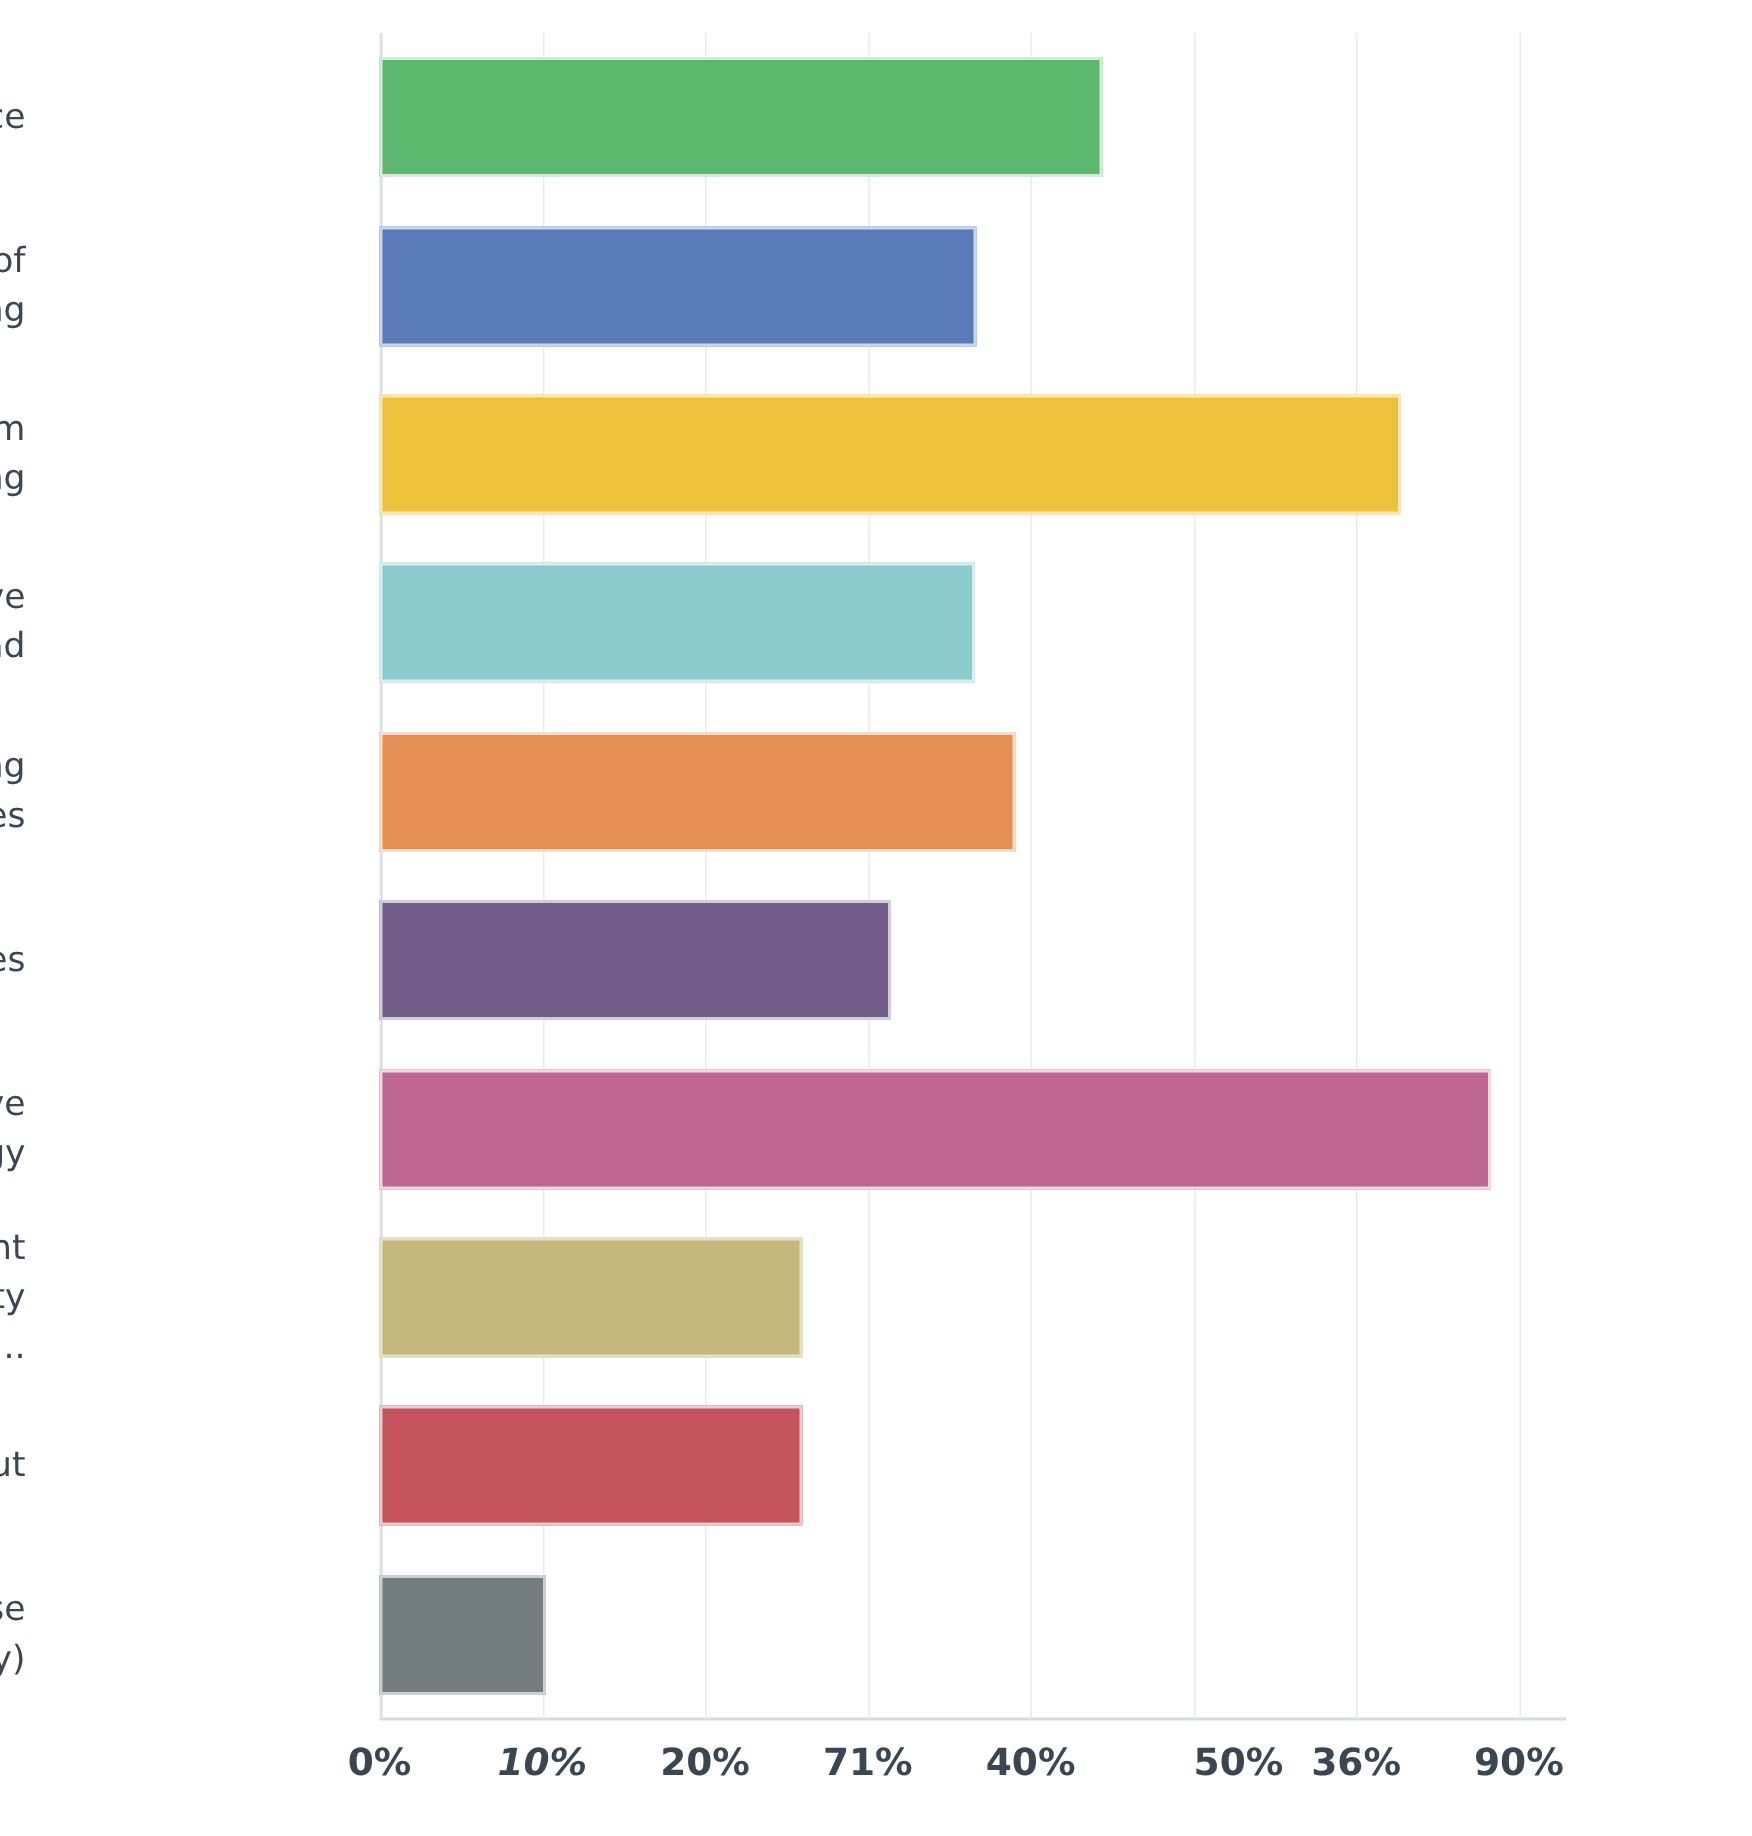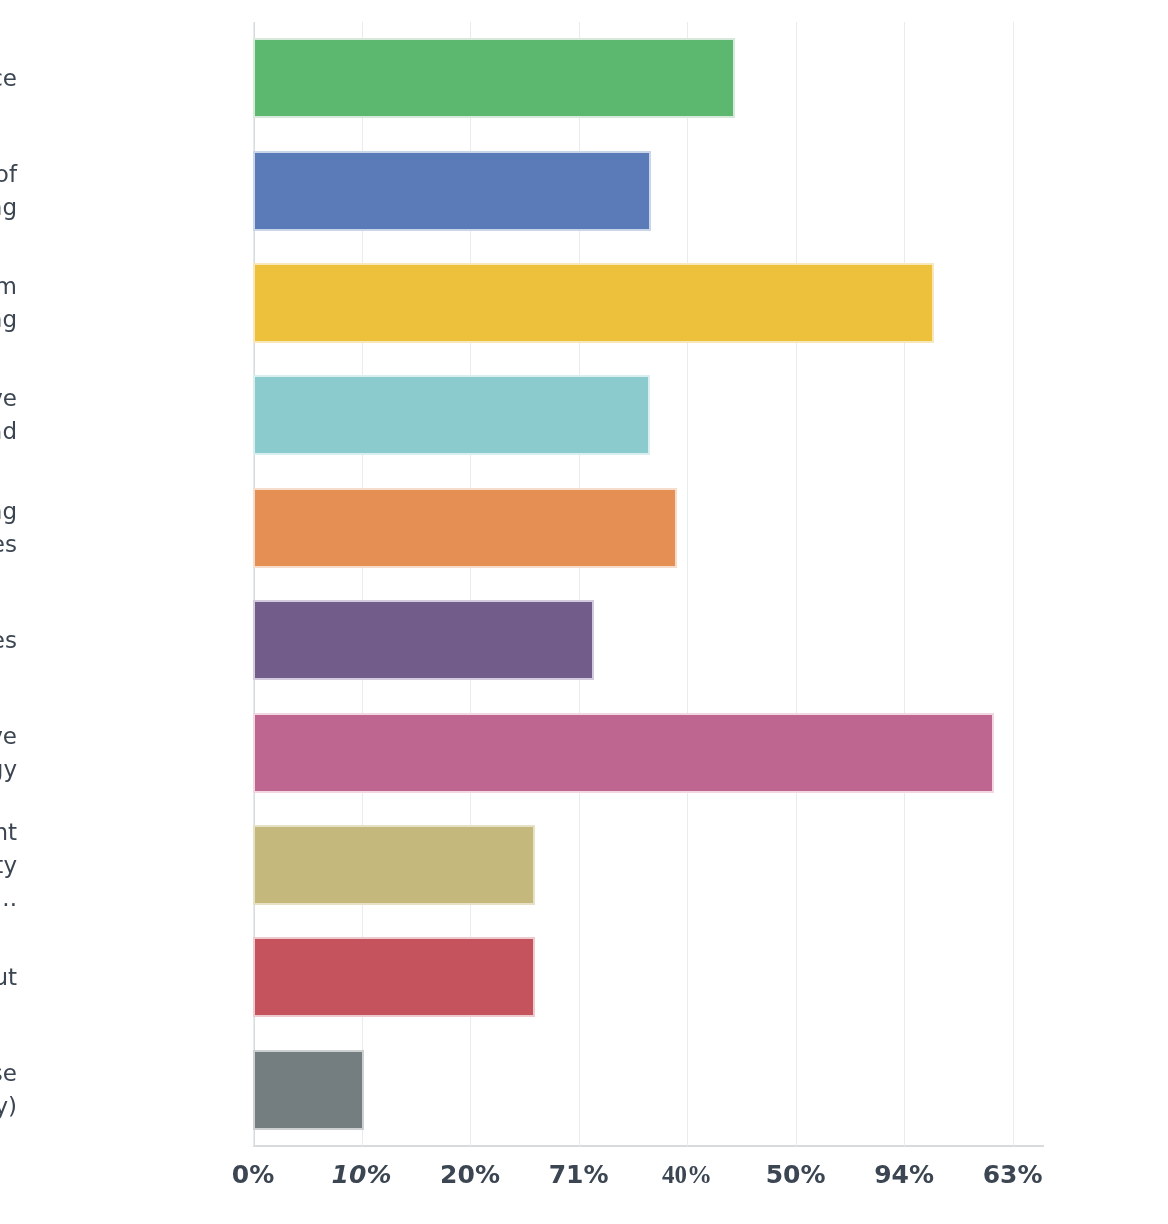--- a/index.html
+++ b/index.html
@@ -165,19 +165,19 @@
       <div class="cat-label" style="top: 1056.8px;">Other (please
 specify)</div>
     </div>
 
   <div id="tick-labels">
 
   <div class="tick-label" style="left: 253px;">0%</div>
       <div class="tick-label" style="left: 361.516px; font-style: italic;">10%</div>
       <div class="tick-label" style="left: 470.033px; text-align: center;">20%</div>
       <div class="tick-label" style="left: 578.549px;">71%</div>
-      <div class="tick-label" style="left: 687.066px; font-family: Liberation Serif, serif;">40%</div>
-      <div class="tick-label" style="left: 795.582px;">50%</div>
-      <div class="tick-label" style="left: 904.099px;">94%</div>
-      <div class="tick-label" style="left: 1012.62px;">63%</div>
+      <div class="tick-label" style="left: 687.066px;">40%</div>
+      <div class="tick-label" style="left: 795.582px; text-align: right;">50%</div>
+      <div class="tick-label" style="left: 904.099px;">36%</div>
+      <div class="tick-label" style="left: 1012.62px;">90%</div>
     </div>
 
 </div>
 
 </body></html>

